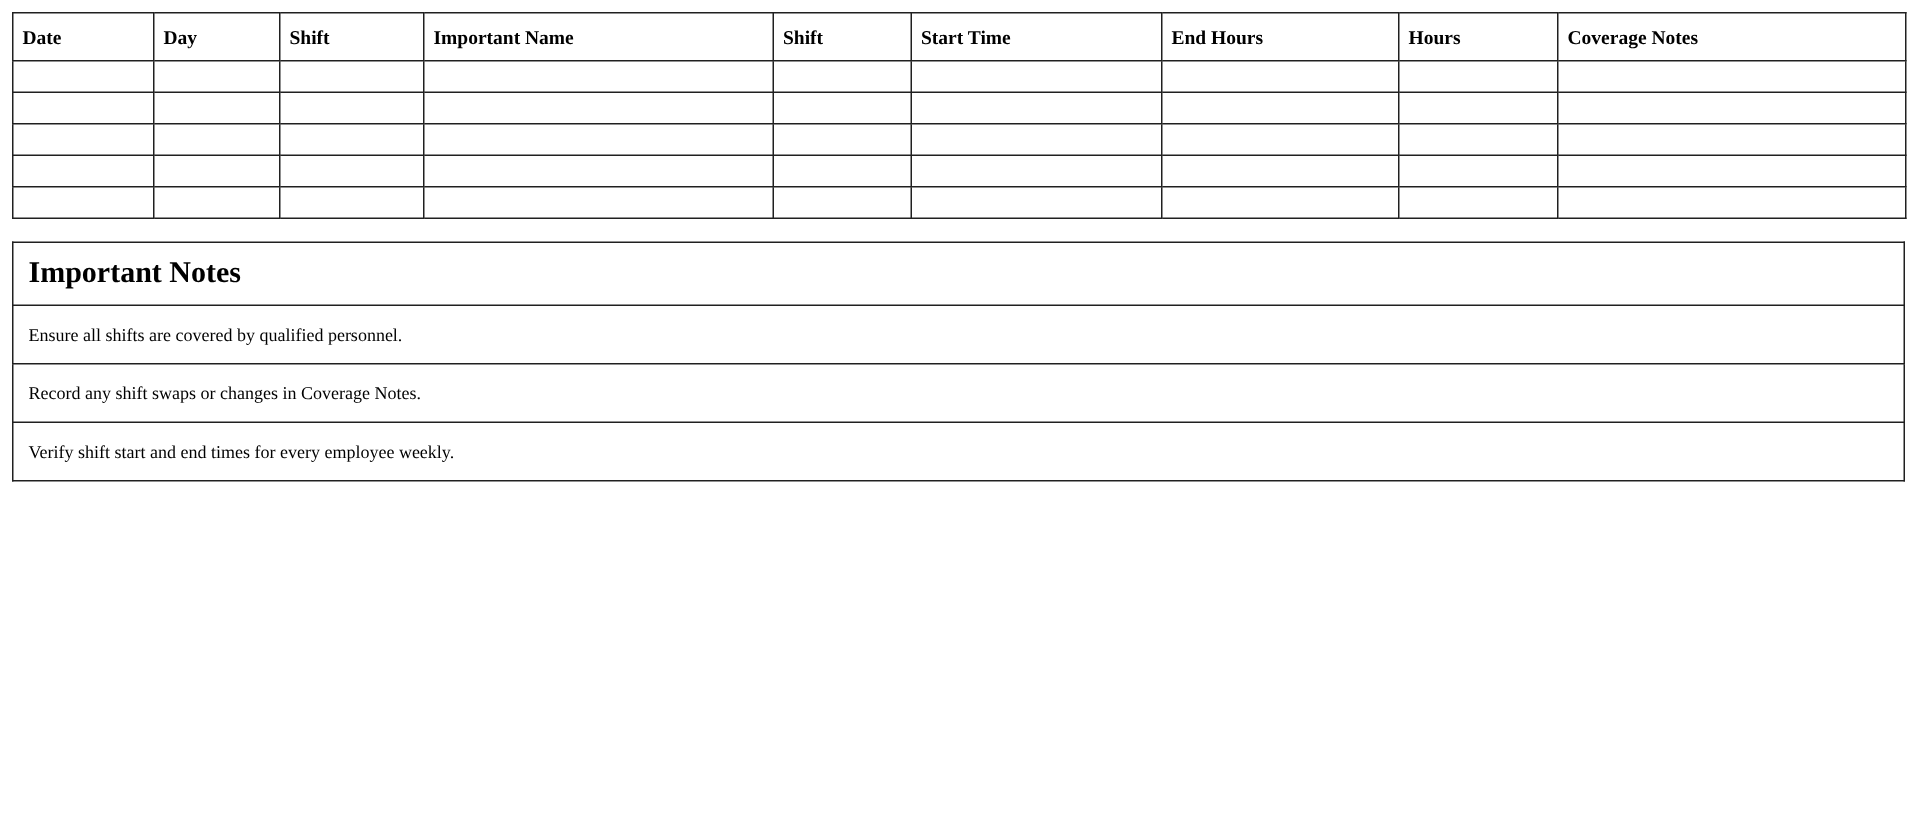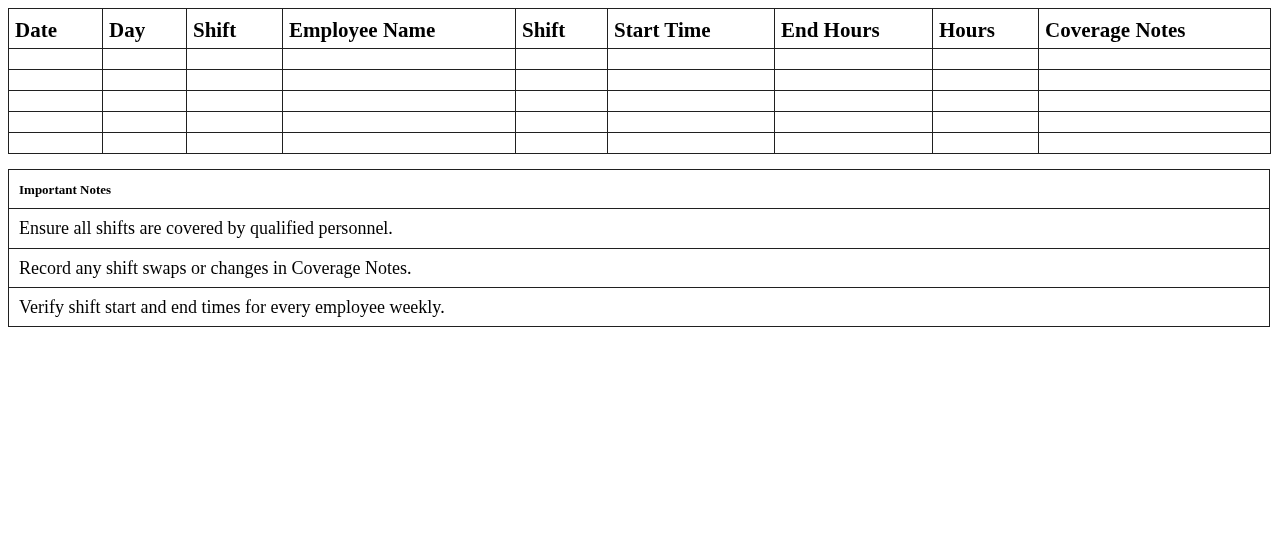--- a/index.html
+++ b/index.html
@@ -31,21 +31,21 @@
   }
 
   
   table.schedule {
     margin: 0;
   }
   table.schedule th,
   table.schedule td {
     border: 1px solid #202020;
     padding: 4px 6px;
-    font-size: 21px;
+    font-size: 13px;
     line-height: 1.35;
     vertical-align: top;
     text-align: left;
     height: 20px;
     box-sizing: border-box;
     overflow: hidden;
     white-space: nowrap;
   }
   table.schedule th {
     font-weight: bold;
@@ -71,30 +71,30 @@
   .notes-wrap {
     margin-top: 15px;
   }
   table.notes {
     width: 1262px;
   }
   table.notes th,
   table.notes td {
     border: 1px solid #202020;
     padding: 7px 10px;
-    font-size: 18px;
+    font-size: 12px;
     line-height: 1.35;
     text-align: left;
     vertical-align: middle;
     box-sizing: border-box;
     height: 39px;
   }
   table.notes th {
     font-weight: bold;
-    font-size: 13px;
+    font-size: 20px;
   }
   table.notes td {
     font-weight: normal;
   }
 </style>
 </head>
 <body>
 
 <div class="page">
 
@@ -108,21 +108,21 @@
       <col class="col-start">
       <col class="col-end">
       <col class="col-hours">
       <col class="col-notes">
     </colgroup>
     <thead>
       <tr>
         <th>Date</th>
         <th>Day</th>
         <th>Shift</th>
-        <th>Employee Name</th>
+        <th>Important Name</th>
         <th>Shift</th>
         <th>Start Time</th>
         <th>End Hours</th>
         <th>Hours</th>
         <th>Coverage Notes</th>
       </tr>
     </thead>
     <tbody>
       <tr>
         <td></td>

